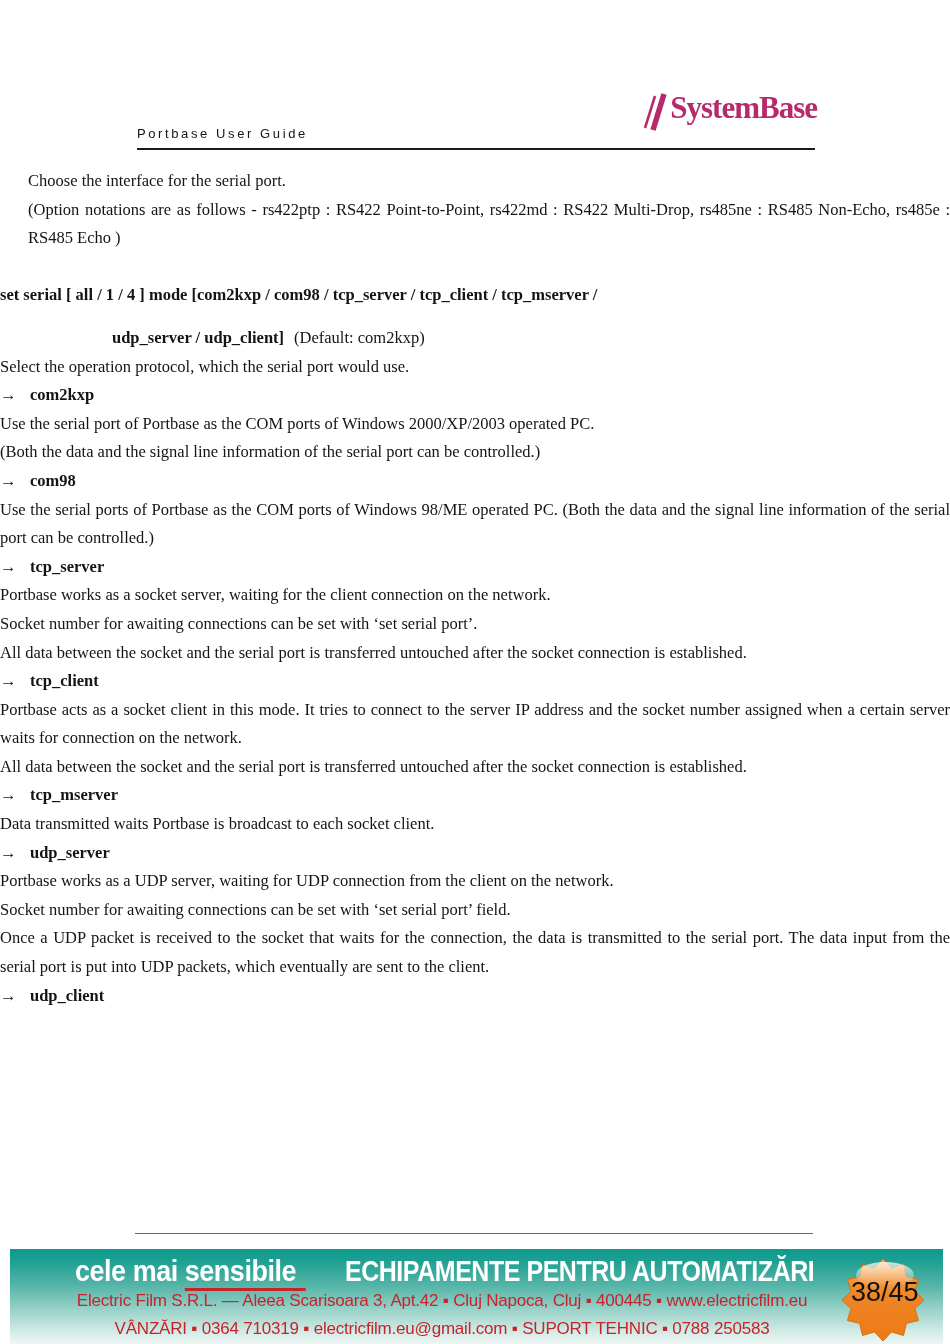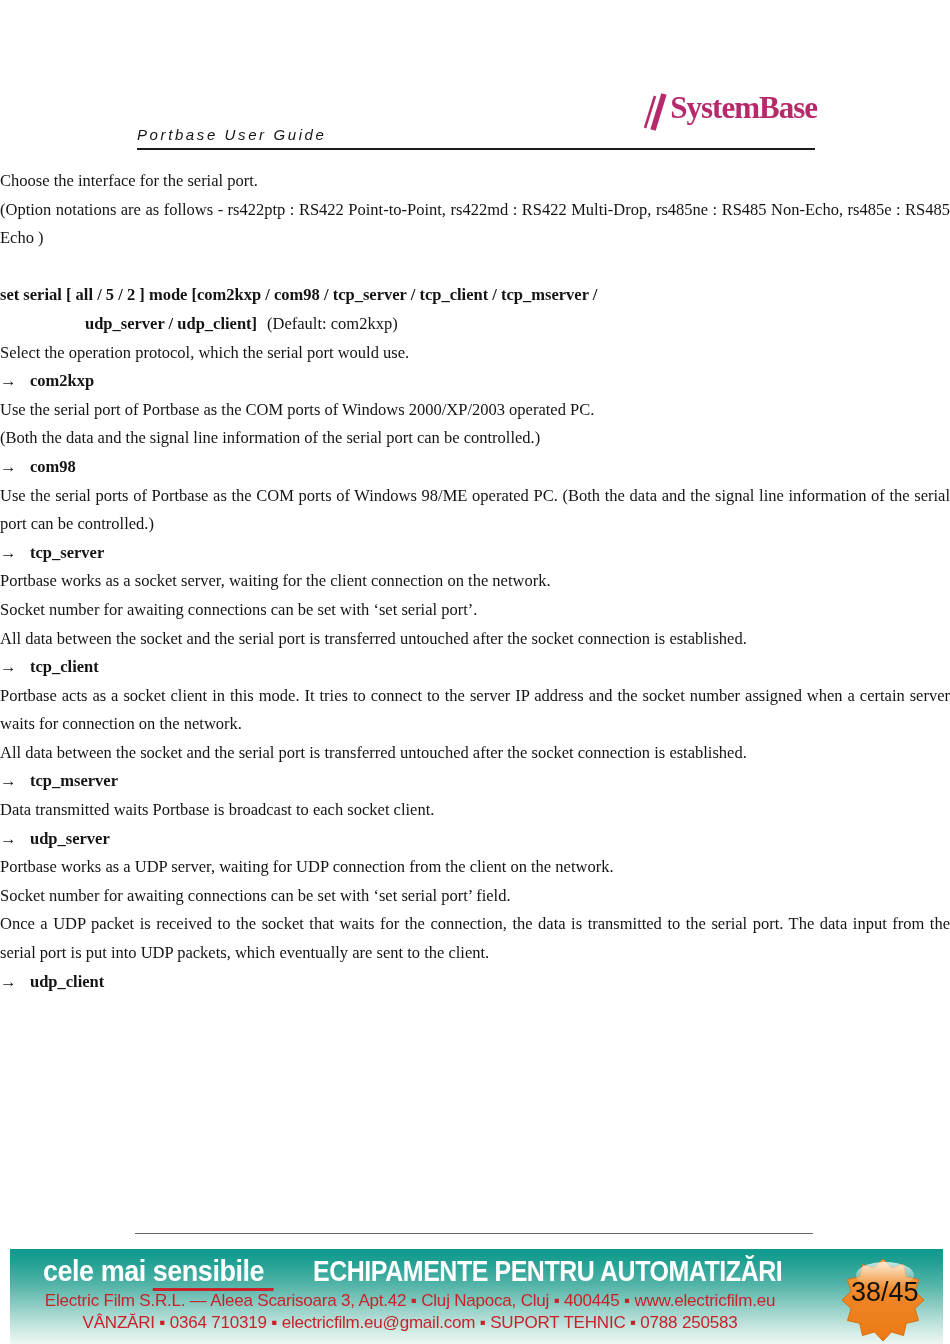--- a/index.html
+++ b/index.html
@@ -11,62 +11,62 @@
 
   
   .logo { position:absolute; top:90px; right:133px; display:flex; align-items:flex-start; }
   .logo-mark { display:block; margin-right:2px; margin-top:2px; }
   .logo-text {
     font-family:"Liberation Serif", serif; font-weight:bold;
     font-size:31px; letter-spacing:-1px; color:#b62a6b; line-height:36px;
   }
   .guide-title {
     position:absolute; left:137px; top:126px;
-    font-family:"Liberation Sans", sans-serif; font-size:15px;
-    letter-spacing:2.6px; color:#151515;font-style:italic;
+    font-family:"Liberation Sans", sans-serif; font-size:13px;
+    letter-spacing:2.6px; color:#151515;
   }
   .header-rule { position:absolute; left:137px; width:678px; top:148px; height:2px; background:#1a1a1a; }
 
   
   main.doc { position:absolute; left:0; right:0; top:167px; }
   main.doc p, main.doc .cmd { margin:0; font-size:16.5px; line-height:28.6px; }
-  .p-top    { margin:0 135px 0 200px; }
+  .p-top    { margin:0 135px 0 200px;padding-left:28px; }
   .p-select { margin:0 135px 0 207px; }
   .mp       { margin:0 135px 0 236px; }
   .justify  { text-align:justify; }
   .gap      { height:28.6px; }
   .cmd  { position:relative; margin:0 135px 0 199px; font-weight:bold; }
-  .cmd-line2 { padding-left:85px; }
+  .cmd-line2 { padding-left:112px;margin-top:14px; }
   .cmd-line2 .regular { font-weight:normal; margin-left:10px; }
   .mode { margin:0 135px 0 233px; font-weight:bold; }
   .mode .arrow { display:inline-block; width:30px; font-weight:bold; }
 
   
   .footer-rule { position:absolute; left:135px; width:678px; top:1233px; height:1px; background:#6a6a6a; }
   .banner {
     position:absolute; left:10px; right:7px; top:1249px; bottom:0;
     background:linear-gradient(180deg,#0d9a8e 0%,#1d9f92 12%,#54b4a8 38%,#9cd3ca 65%,#d5ece7 88%,#eef7f4 100%);
-    font-family:"Liberation Sans", sans-serif; overflow:visible;
+    font-family:"Liberation Sans", sans-serif; overflow:visible;padding-left:32px;
   }
   .tag-row { display:flex; align-items:flex-start; padding:7px 0 0 33px; white-space:nowrap; }
   .tag-left {
     color:#ffffff; font-weight:bold; font-size:29px; line-height:30px;
     letter-spacing:-0.5px; display:inline-block; transform:scaleX(0.93); transform-origin:left top;
   }
   .tag-left .underlined { border-bottom:3px solid #c8232b; padding:0 10px 1px 0; }
   .tag-caps {
     color:#ffffff; font-weight:bold; font-size:29px; line-height:31px; letter-spacing:-0.5px;
     display:inline-block; transform:scaleX(0.86); transform-origin:left top; margin-left:22px;
   }
   .red-line {
     color:#c8232b; font-weight:normal; text-align:center;
     width:800px; letter-spacing:-0.2px; white-space:nowrap;
   }
   .red-line.l1 { font-size:17px; margin-top:6px; line-height:16px; }
-  .red-line.l2 { font-size:17px; margin-top:6px; line-height:16px; }
+  .red-line.l2 { font-size:17px; margin-top:12px; line-height:16px; }
 
   .badge { position:absolute; left:841px; top:1253px; width:84px; height:100px; }
   .badge svg { display:block; }
   .badge-text {
     position:absolute; left:10px; right:8px; top:24px; text-align:center;
     font-family:"Liberation Sans", sans-serif; font-size:27px; color:#111111;
   }
 </style>
 </head>
 <body>
@@ -81,21 +81,21 @@
     <span class="logo-text">SystemBase</span>
   </div>
   <div class="guide-title">Portbase User Guide</div>
   <div class="header-rule"></div>
 
   <main class="doc" id="doc-body">
       <p class="p-top">Choose the interface for the serial port.</p>
       <p class="p-top justify">(Option notations are as follows - rs422ptp : RS422 Point-to-Point, rs422md : RS422 Multi-Drop, rs485ne : RS485 Non-Echo, rs485e : RS485 Echo )</p>
       <div class="gap"></div>
       <div class="cmd">
-        <div class="cmd-line1">set serial [ all / 5 / 2 ] mode [com2kxp / com98 / tcp_server / tcp_client / tcp_mserver /</div>
+        <div class="cmd-line1">set serial [ all / 1 / 4 ] mode [com2kxp / com98 / tcp_server / tcp_client / tcp_mserver /</div>
         <div class="cmd-line2"><span>udp_server / udp_client]</span><span class="regular">(Default: com2kxp)</span></div>
       </div>
       <p class="p-select">Select the operation protocol, which the serial port would use.</p>
       <p class="mode"><span class="arrow">→</span><span>com2kxp</span></p>
       <p class="mp">Use the serial port of Portbase as the COM ports of Windows 2000/XP/2003 operated PC.</p>
       <p class="mp">(Both the data and the signal line information of the serial port can be controlled.)</p>
       <p class="mode"><span class="arrow">→</span><span>com98</span></p>
       <p class="mp justify">Use the serial ports of Portbase as the COM ports of Windows 98/ME operated PC. (Both the data and the signal line information of the serial port can be controlled.)</p>
       <p class="mode"><span class="arrow">→</span><span>tcp_server</span></p>
       <p class="mp">Portbase works as a socket server, waiting for the client connection on the network.</p>

